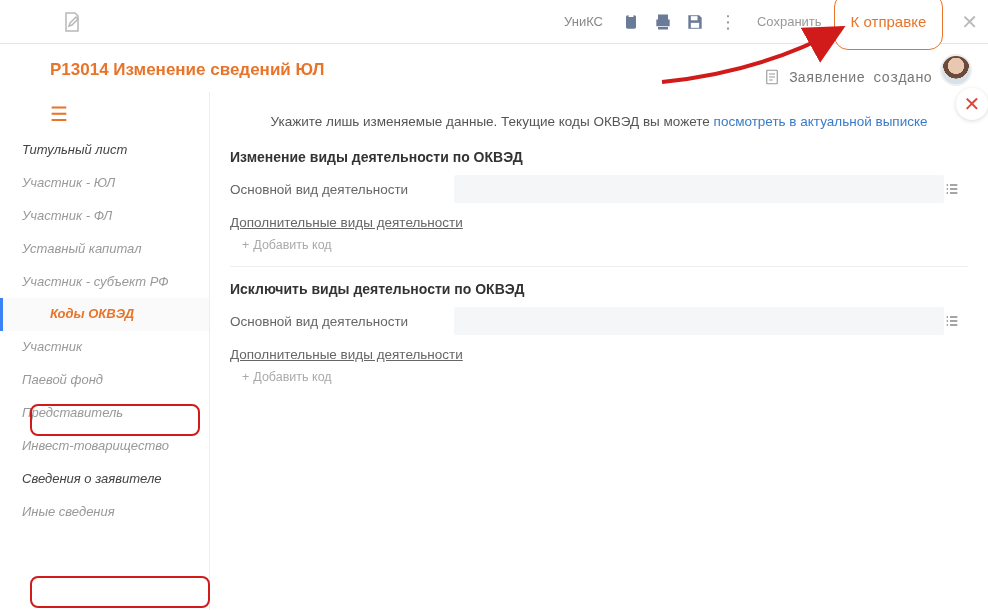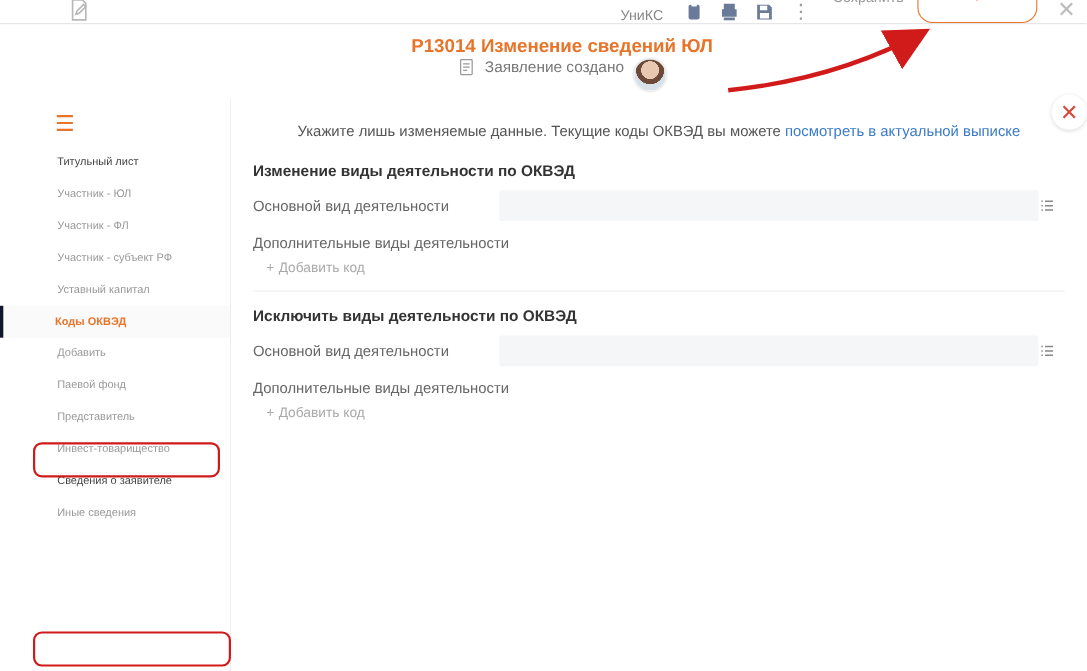--- a/index.html
+++ b/index.html
@@ -8,22 +8,22 @@
   font-size: 14px;
   color: #333;
   background: #fff;
   width: 988px;
   height: 610px;
   overflow: hidden;
   position: relative;
 }
 .topbar {
   display: flex;
-  align-items: flex-end;
-  height: 22px;
+  align-items: center;
+  height: 44px;
   padding: 0 10px;
   border-bottom: 1px solid #e5e5e5;
 }
 .topbar-left-icon {
   width: 24px;
   height: 24px;
   margin-left: 50px;
   color: #b8b8b8;
 }
 .topbar-spacer { flex: 1; }
@@ -64,32 +64,32 @@
   color: #bbb;
   font-size: 20px;
   margin-left: 18px;
   cursor: pointer;
   font-weight: 300;
 }
 .header-row {
   display: flex;
   align-items: center;
   padding: 10px 16px 6px 50px;
-  flex-direction: column;
 }
 .page-title {
   color: #e8742a;
   font-size: 17px;
   font-weight: 600;
   flex: 1;
 }
 .status-area {
   display: flex;
-  align-items: flex-start;
+  align-items: flex-end;
   gap: 8px;
+  font-family: Liberation Mono, monospace;
 }
 .status-icon {
   width: 18px; height: 18px; color: #999;
 }
 .status-text {
   color: #777;
   font-size: 14px;
 }
 .avatar {
   width: 32px; height: 32px;
@@ -109,31 +109,32 @@
   position: relative;
 }
 .hamburger {
   color: #e8742a;
   font-size: 20px;
   padding: 4px 50px 8px;
   cursor: pointer;
 }
 .side-item {
   display: block;
-  padding: 8px 10px 8px 52px;
+  padding: 8px 10px 8px 22px;
   color: #999;
-  font-size: 10px;
+  font-size: 13px;
   cursor: pointer;
   line-height: 1.3;
+  font-style: italic;
 }
 .side-item.dark { color: #444; }
 .side-item.active {
   color: #e8742a;
   font-weight: 600;
-  border-left: 3px solid #0f172a;
+  border-left: 3px solid #3b82f6;
   padding-left: 47px;
   background: #fafafa;
 }
 .highlight-box {
   position: absolute;
   border: 2.5px solid #d11a1a;
   border-radius: 8px;
   pointer-events: none;
 }
 .main {
@@ -190,20 +191,21 @@
 .row-menu {
   width: 24px;
   text-align: center;
   color: #888;
   cursor: pointer;
 }
 .sub-label {
   color: #666;
   font-size: 13.5px;
   margin: 12px 0 6px;
+  text-decoration: underline;
 }
 .add-code {
   color: #aaa;
   font-size: 12.5px;
   cursor: pointer;
   padding-left: 12px;
   display: inline-flex;
   align-items: center;
   gap: 4px;
 }
@@ -270,24 +272,24 @@
   </div>
 </div>
 
 <div class="body-area">
   <div class="sidebar">
     <div class="hamburger">☰</div>
     <div id="side-items">
         <div class="side-item dark">Титульный лист</div>
         <div class="side-item">Участник - ЮЛ</div>
         <div class="side-item">Участник - ФЛ</div>
+        <div class="side-item">Уставный капитал</div>
         <div class="side-item">Участник - субъект РФ</div>
-        <div class="side-item">Уставный капитал</div>
         <div class="side-item active">Коды ОКВЭД</div>
-        <div class="side-item">Добавить</div>
+        <div class="side-item">Участник</div>
         <div class="side-item">Паевой фонд</div>
         <div class="side-item">Представитель</div>
         <div class="side-item">Инвест-товарищество</div>
         <div class="side-item dark">Сведения о заявителе</div>
         <div class="side-item">Иные сведения</div>
       </div>
 
     <div class="highlight-box" style="left:30px; top:312px; width:170px; height:32px;"></div>
     <div class="highlight-box" style="left:30px; top:484px; width:180px; height:32px;"></div>
 

